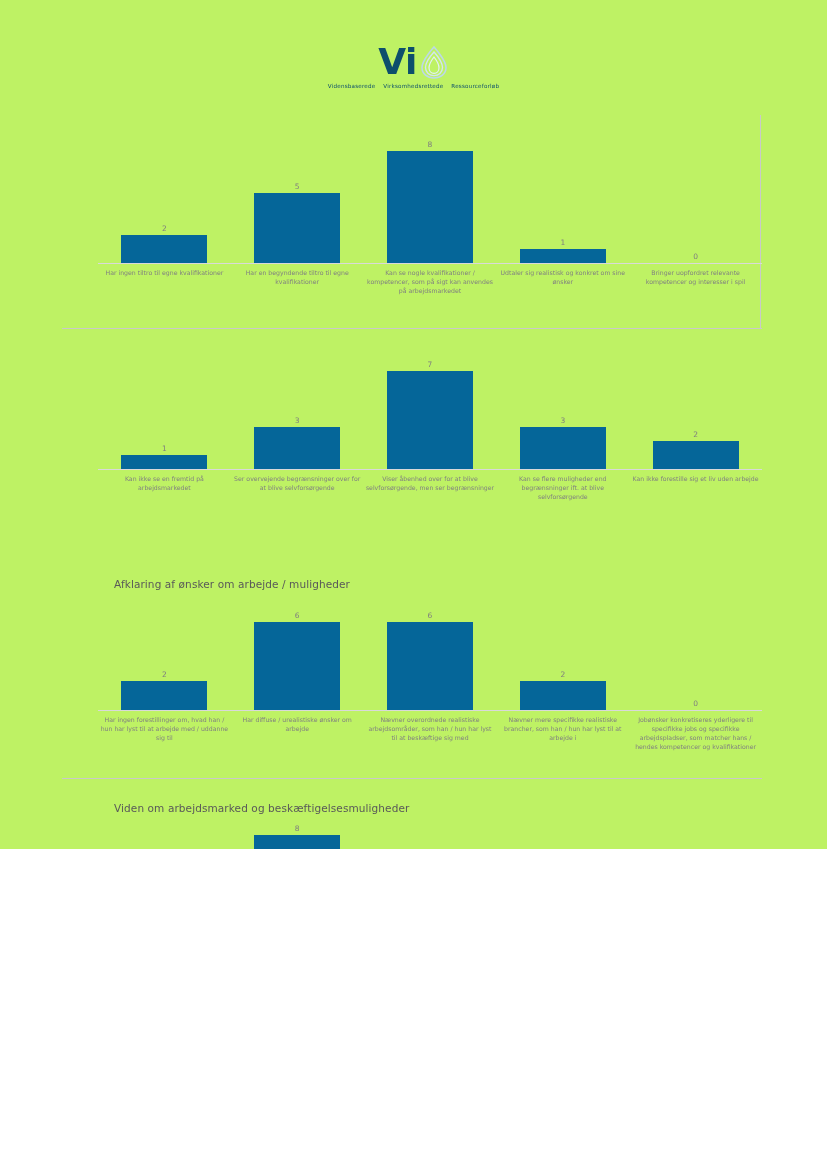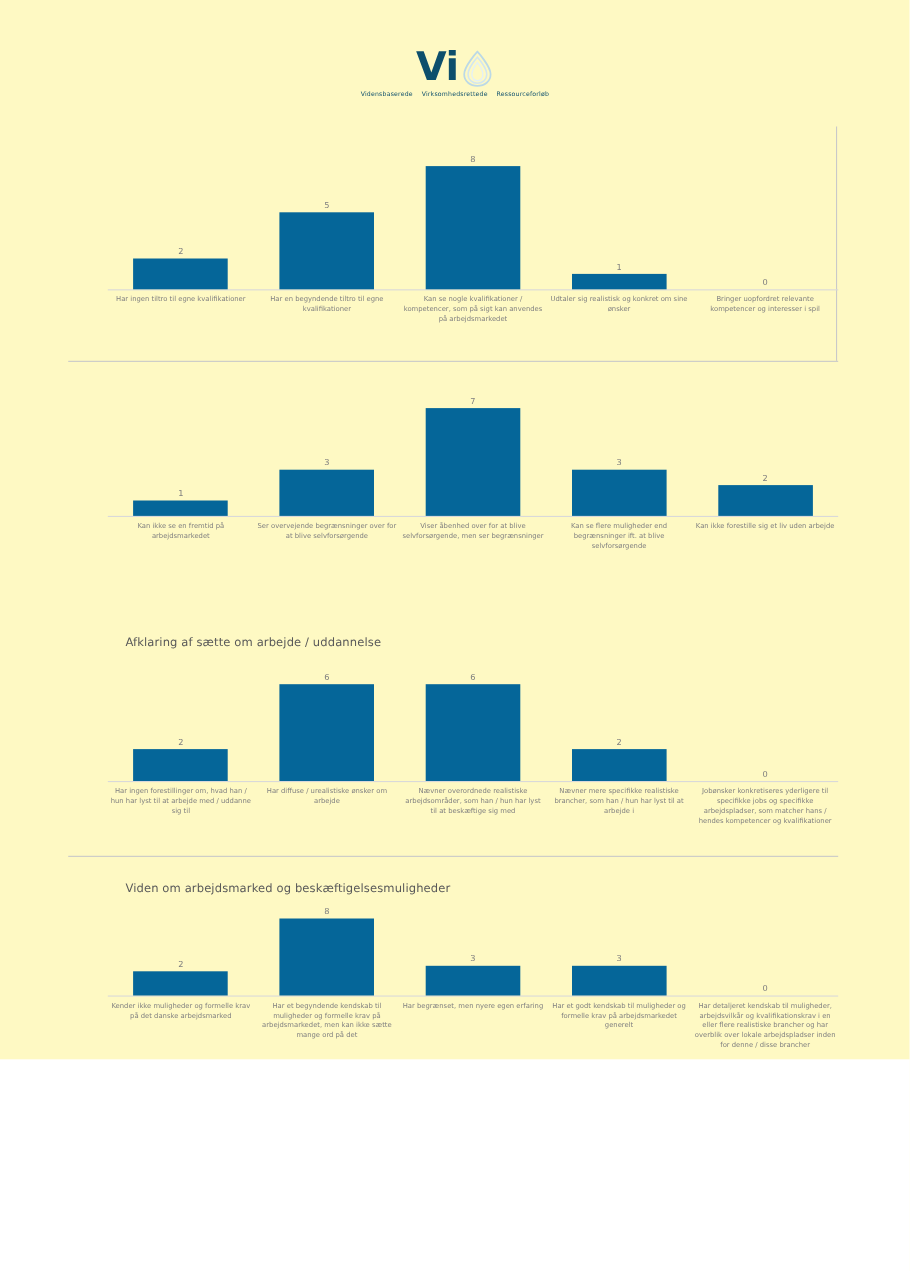--- a/index.html
+++ b/index.html
@@ -7,22 +7,22 @@
     margin: 0;
     padding: 0;
     background: #ffffff;
     width: 827px;
     height: 1169px;
     font-family: "DejaVu Sans", "Liberation Sans", sans-serif;
   }
   .page {
     position: relative;
     width: 827px;
-    height: 963px;
-    background: #fef9c3;
+    height: 849px;
+    background: #bef264;
     overflow: hidden;
   }
 
   
   .logo-wrap {
     position: absolute;
     left: 0;
     top: 44px;
     width: 827px;
     text-align: center;
@@ -211,21 +211,21 @@
     <div class="xlabels">
       <div class="xlabel">Kan ikke se en fremtid på arbejdsmarkedet</div>
       <div class="xlabel">Ser overvejende begrænsninger over for at blive selvforsørgende</div>
       <div class="xlabel">Viser åbenhed over for at blive selvforsørgende, men ser begrænsninger</div>
       <div class="xlabel">Kan se flere muligheder end begrænsninger ift. at blive selvforsørgende</div>
       <div class="xlabel">Kan ikke forestille sig et liv uden arbejde</div>
     </div>
   </div>
 
   <div class="chart-block" style="top:578px;">
-    <div class="chart-title">Afklaring af sætte om arbejde / uddannelse</div>
+    <div class="chart-title">Afklaring af ønsker om arbejde / muligheder</div>
     <div class="plot" style="height:115px;">
       <div class="bars">
         <div class="bar-col">
           <div class="bar-value">2</div>
           <div class="bar" style="height:29px;"></div>
         </div>
         <div class="bar-col">
           <div class="bar-value">6</div>
           <div class="bar" style="height:88px;"></div>
         </div>

